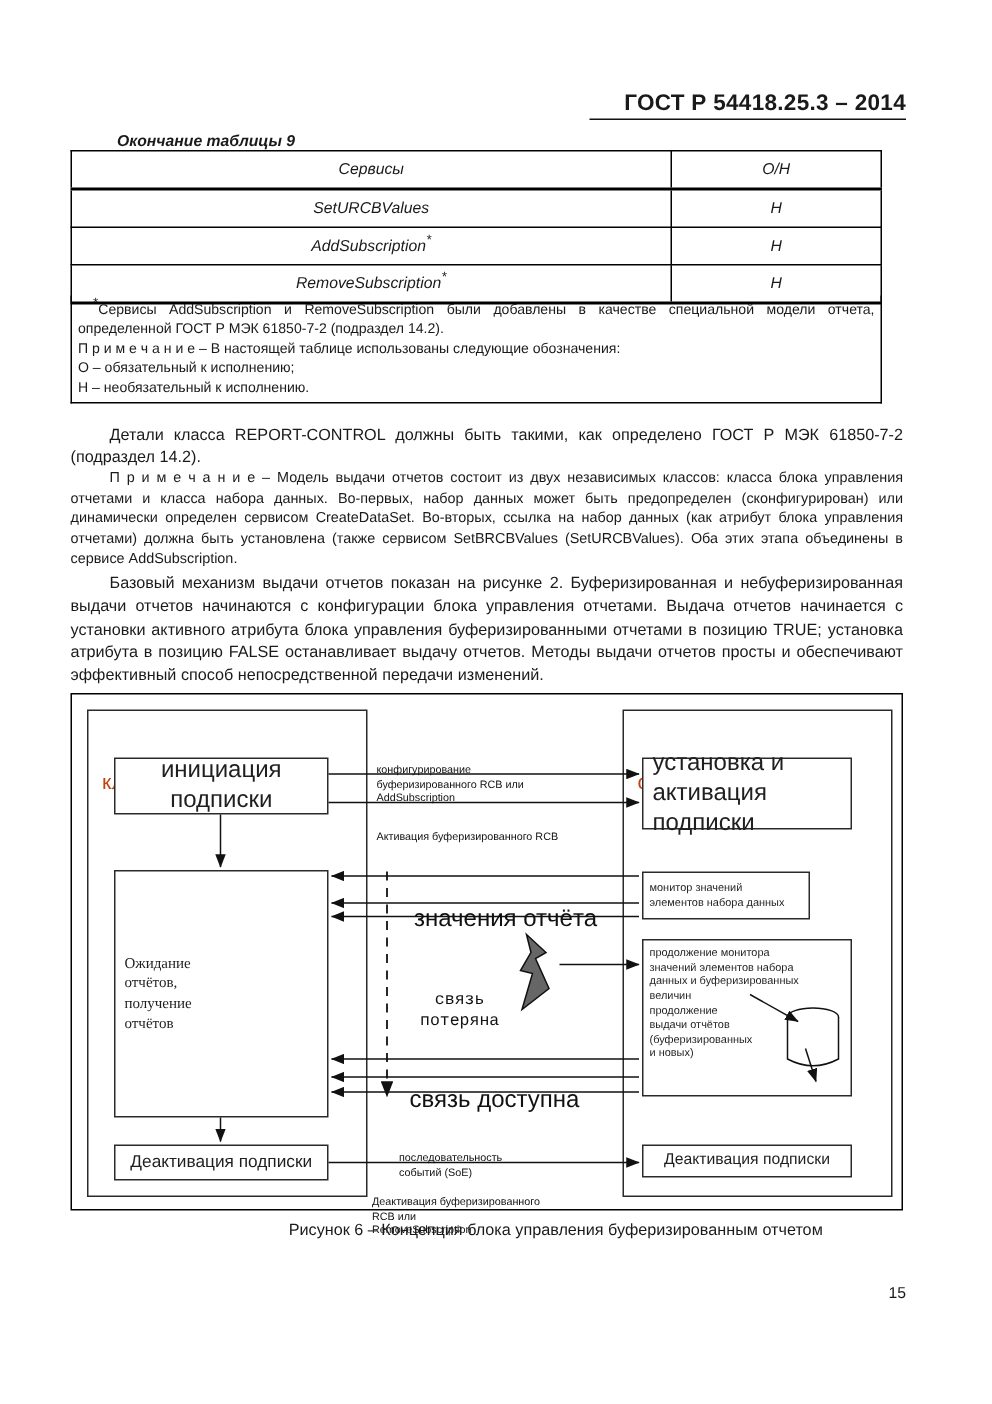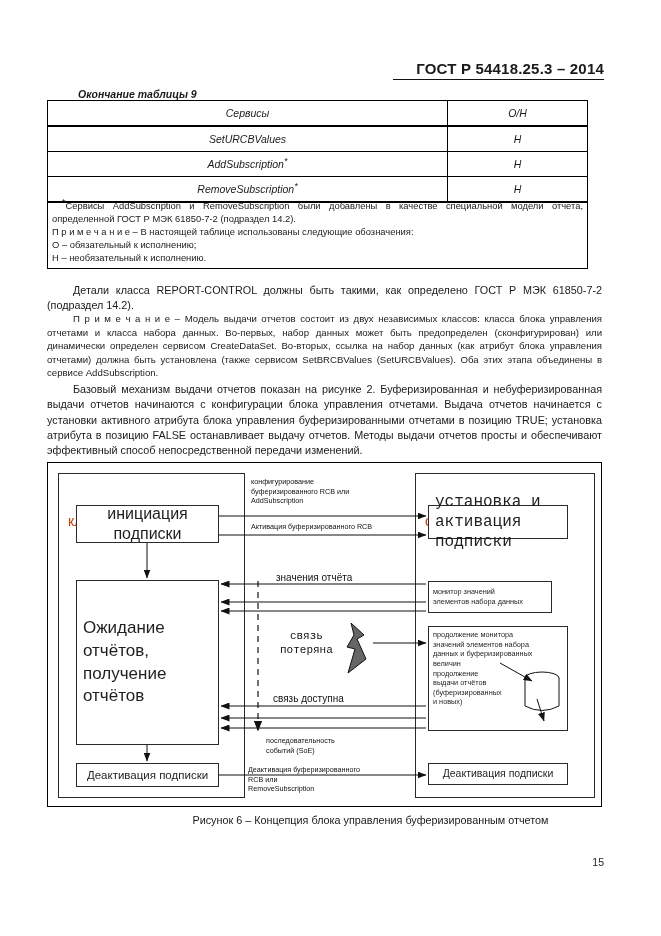--- a/index.html
+++ b/index.html
@@ -158,32 +158,33 @@
     background: #fff;
     display: flex;
     flex-direction: column;
     justify-content: center;
     font-size: 16px;
     color: #1f1f1f;
     line-height: 1.25;
   }
   .node.center { align-items: center; text-align: center; }
   .node.padl { padding-left: 6px; }
-  .node.big { font-size: 17px; line-height: 1.35; }
+  .node.big { font-size: 10px; line-height: 1.35; font-family: Liberation Serif, serif; }
   .node.small { font-size: 7.3px; line-height: 1.32; padding: 3px 4px; justify-content: flex-start; }
 
   .edge-label {
     position: absolute;
     font-size: 7.2px;
     color: #111;
     line-height: 1.35;
     white-space: nowrap;
+    margin-top: 31px;
   }
   .edge-label.bigger {
-    font-size: 10px;
+    font-size: 16px;
     font-weight: normal;
   }
   .edge-label.state {
     font-size: 11px;
     line-height: 1.3;
     text-align: center;
     font-family: Liberation Mono, monospace;
   }
   svg.wires {
     position: absolute;
@@ -270,24 +271,24 @@
       <div class="node center" style="left:28px; top:42px; width:143px; height:38px;">
         <span class="ml">инициация<br>подписки</span>
       </div>
       <div class="node big padl" style="left:28px; top:117px; width:143px; height:165px;">
         <span class="ml">Ожидание<br>отчётов,<br>получение<br>отчётов</span>
       </div>
       <div class="node center" style="left:28px; top:300px; width:143px; height:24px; font-size:11.5px;">
         <span class="ml">Деактивация подписки</span>
       </div>
 
-      <div class="node padl" style="left:380px; top:42px; width:140px; height:34px;font-family:Liberation Mono, monospace;">
+      <div class="node padl" style="left:380px; top:42px; width:140px; height:48px;">
         <span class="ml">установка и<br>активация подписки</span>
       </div>
-      <div class="node small" style="left:380px; top:118px; width:124px; height:32px; justify-content:center;">
+      <div class="node small" style="left:380px; top:118px; width:112px; height:32px; justify-content:center;">
         <span class="ml">монитор значений<br>элементов набора данных</span>
       </div>
       <div class="node small" style="left:380px; top:163px; width:140px; height:105px;">
         <span class="ml">продолжение монитора<br>значений элементов набора<br>данных и буферизированных<br>величин</span>
         <span class="ml" style="margin-top:0;">продолжение<br>выдачи отчётов<br>(буферизированных<br>и новых)</span>
       </div>
       <div class="node center" style="left:380px; top:300px; width:140px; height:22px; font-size:10.5px;">
         <span class="ml">Деактивация подписки</span>
       </div>
 

